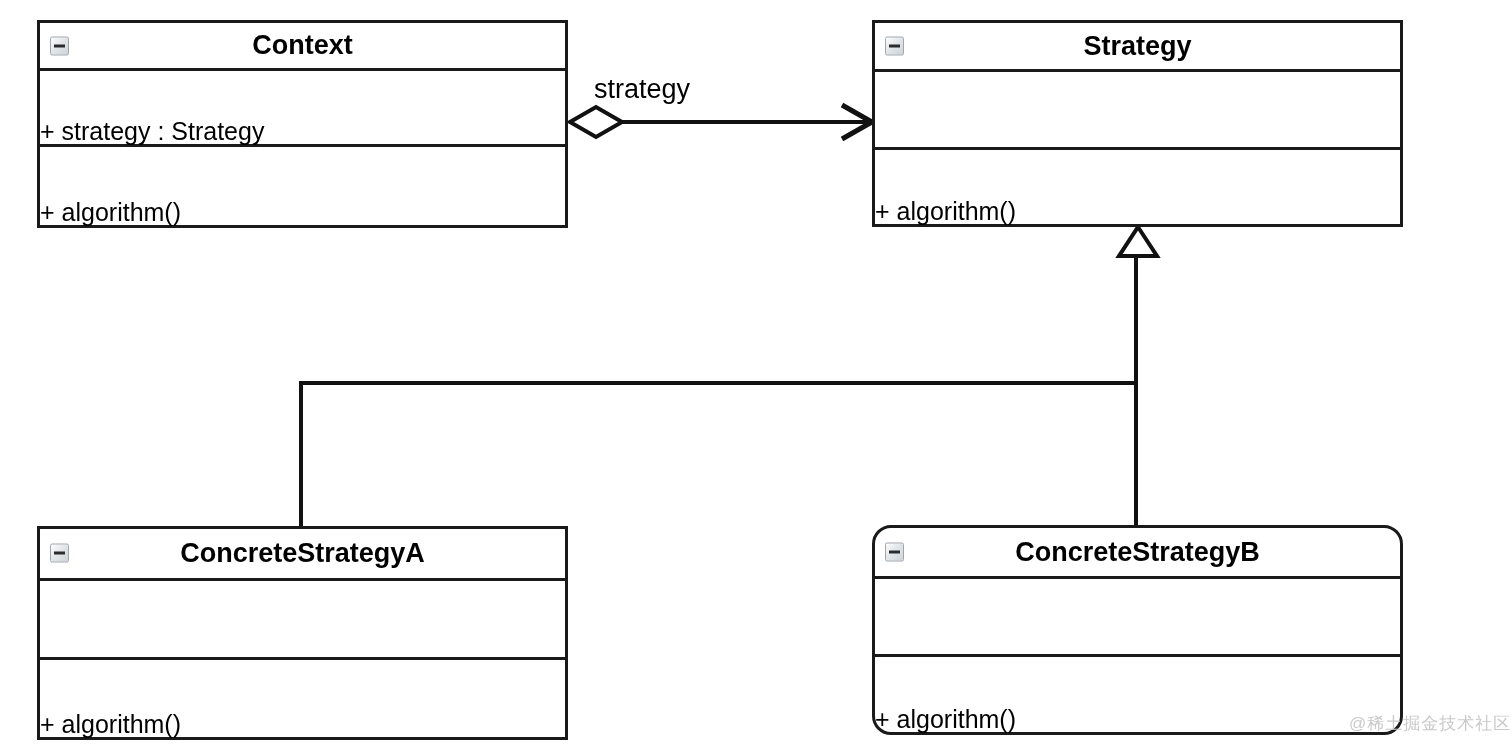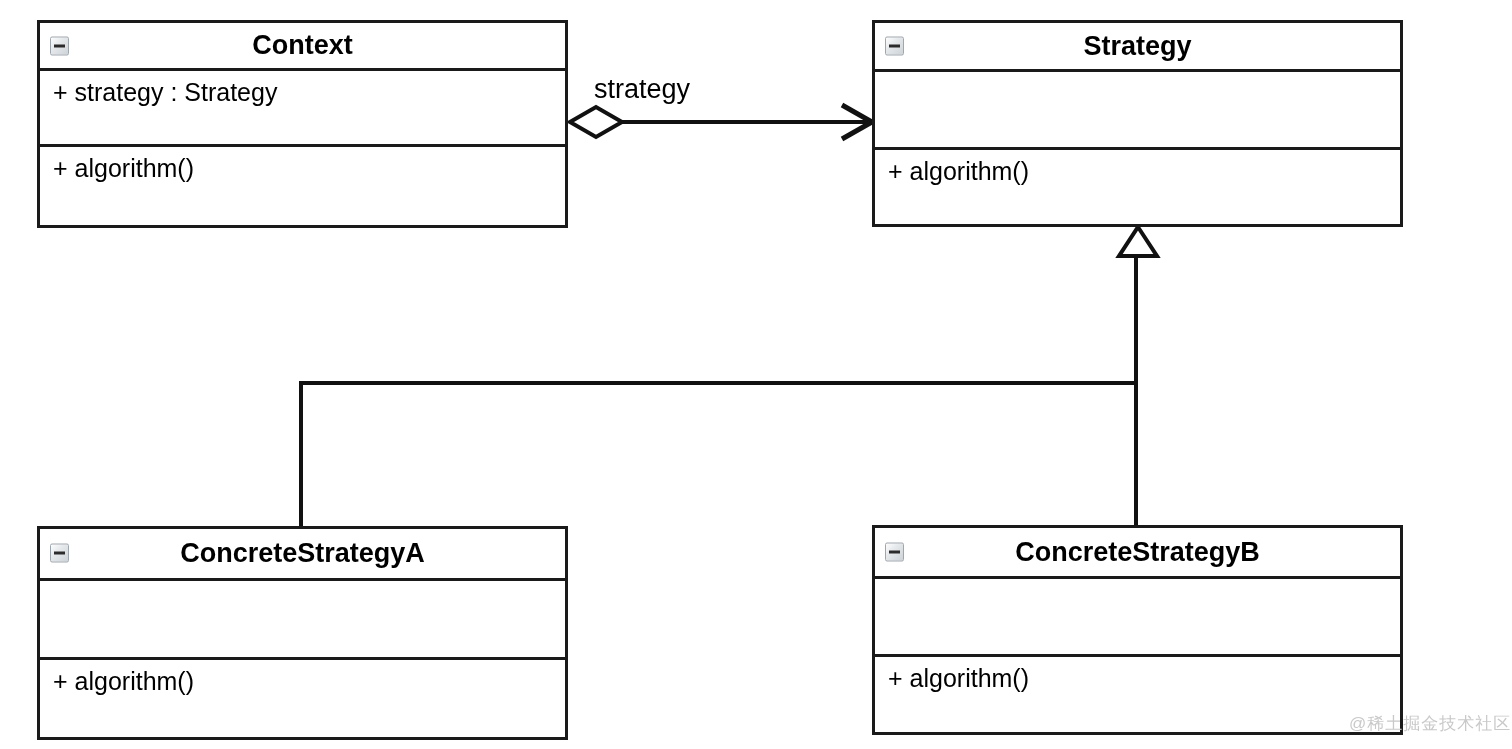--- a/index.html
+++ b/index.html
@@ -61,23 +61,22 @@
   }
   .collapse-icon .bar {
     width: 11px;
     height: 3px;
     background: #2b2b2b;
     display: block;
   }
   .uml-compartment {
     box-sizing: border-box;
     position: relative;
-    padding-left: 13px;
-    display: flex;
-    align-items: flex-start;
+    display: flex;
+    align-items: flex-end;
   }
   .uml-compartment.divided {
     border-bottom: 3px solid #1a1a1a;
   }
   .uml-member {
     font-size: 25px;
     color: #000000;
     white-space: nowrap;
     line-height: 1;
   }
@@ -155,21 +154,21 @@
       <span class="uml-title">ConcreteStrategyA</span>
     </div>
     <div class="uml-compartment divided" style="height:75px;">
       <span class="uml-member"></span>
     </div>
     <div class="uml-compartment" style="height:73px;">
       <span class="uml-member">+ algorithm()</span>
     </div>
   </div>
 
-  <div class="uml-class" style="left:872px; top:525px; width:531px; height:210px;">
+  <div class="uml-class" style="left:872px; top:525px; width:531px; height:210px;border-radius:19px;">
     <div class="uml-header" style="height:56px;">
       <span class="collapse-icon">
         <span class="bar"></span>
       </span>
       <span class="uml-title">ConcreteStrategyB</span>
     </div>
     <div class="uml-compartment divided" style="height:75px;">
       <span class="uml-member"></span>
     </div>
     <div class="uml-compartment" style="height:73px;">

